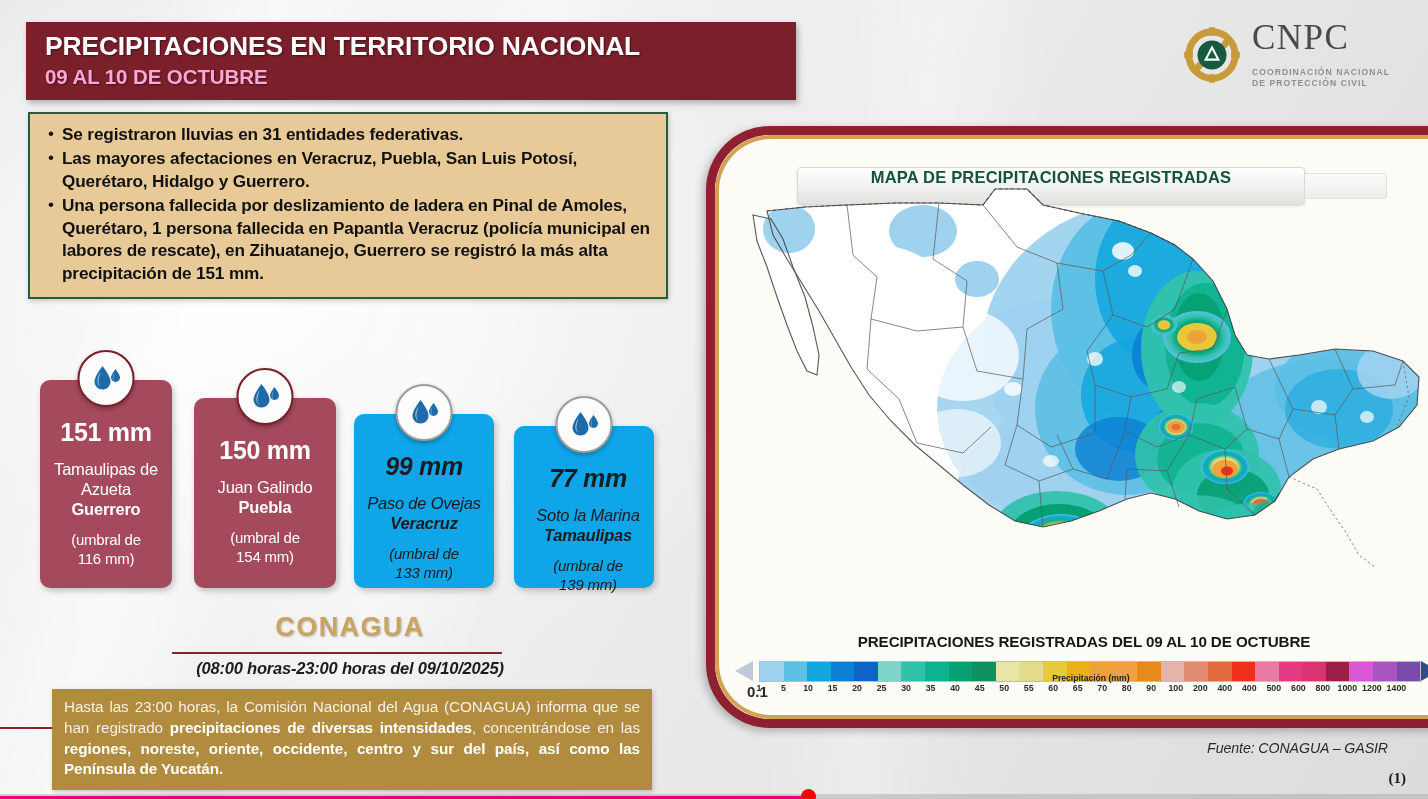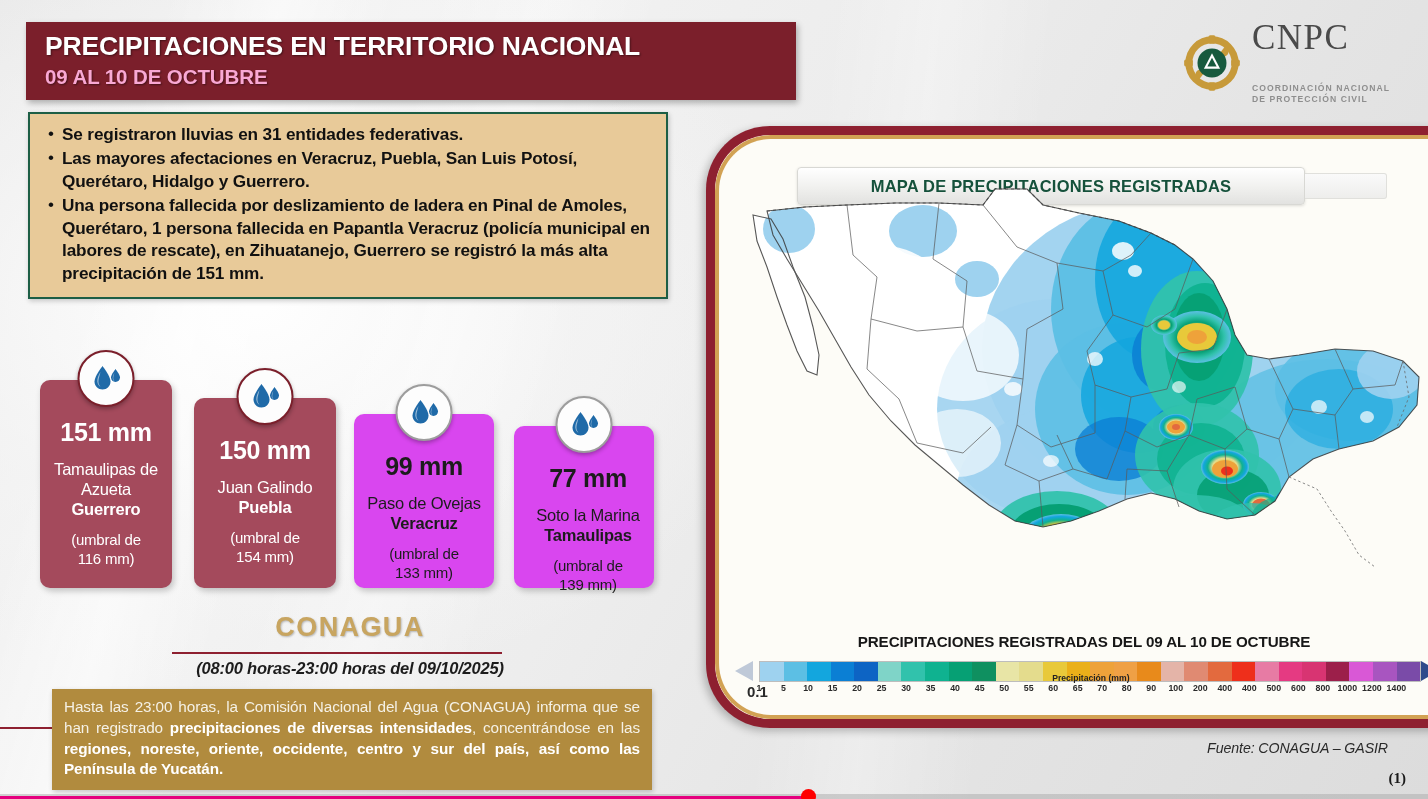--- a/index.html
+++ b/index.html
@@ -53,21 +53,21 @@
     text-shadow: 1px 1px 2px rgba(0,0,0,0.45);
   }
 
   
   .logo-wrap {
     position: absolute;
     right: 38px; top: 20px;
     display: flex; align-items: center; gap: 11px;
   }
   .logo-mark { width: 58px; height: 58px; flex: 0 0 auto; }
-  .logo-text { display: flex; flex-direction: column; justify-content: center; gap: 16px; }
+  .logo-text { display: flex; flex-direction: column; justify-content: center; }
   .logo-main {
     font-family: "Liberation Serif", serif;
     font-size: 35px;
     letter-spacing: 1.5px;
     color: #4a4a4a;
     line-height: 1;
   }
   .logo-sub {
     font-size: 8.6px;
     letter-spacing: 1.05px;
@@ -115,21 +115,21 @@
     width: 640px; height: 250px;
   }
   .card {
     position: absolute;
     border-radius: 10px;
     box-shadow: 2px 3px 6px rgba(0,0,0,0.22);
     text-align: center;
     padding-top: 38px;
   }
   .card.red { background: #a44a5c; }
-  .card.gray { background: #d946ef; }
+  .card.gray { background: #0ea5e9; font-style: italic; }
   .card .c-val {
     font-size: 25px;
     font-weight: bold;
     letter-spacing: -0.3px;
     margin-bottom: 12px;
   }
   .card .c-place {
     font-size: 16.5px;
     line-height: 1.22;
     letter-spacing: -0.2px;
@@ -242,21 +242,21 @@
     background: #fdfcf7;
     overflow: hidden;
   }
   .map-header {
     position: absolute;
     left: 78px; top: 28px;
     width: 508px; height: 38px;
     background: linear-gradient(180deg, #ffffff 0%, #f0f0ee 55%, #e2e2e0 100%);
     border: 1px solid #d8d8d4;
     border-radius: 4px;
-    display: flex; align-items: center; justify-content: center;
+    display: flex; align-items: flex-start; justify-content: center;
     box-shadow: 0 1px 3px rgba(0,0,0,0.13);
   }
   .map-header span {
     color: #15513b;
     font-size: 16.5px;
     font-weight: bold;
     letter-spacing: 0.2px;
   }
   .map-header-tail {
     position: absolute;

